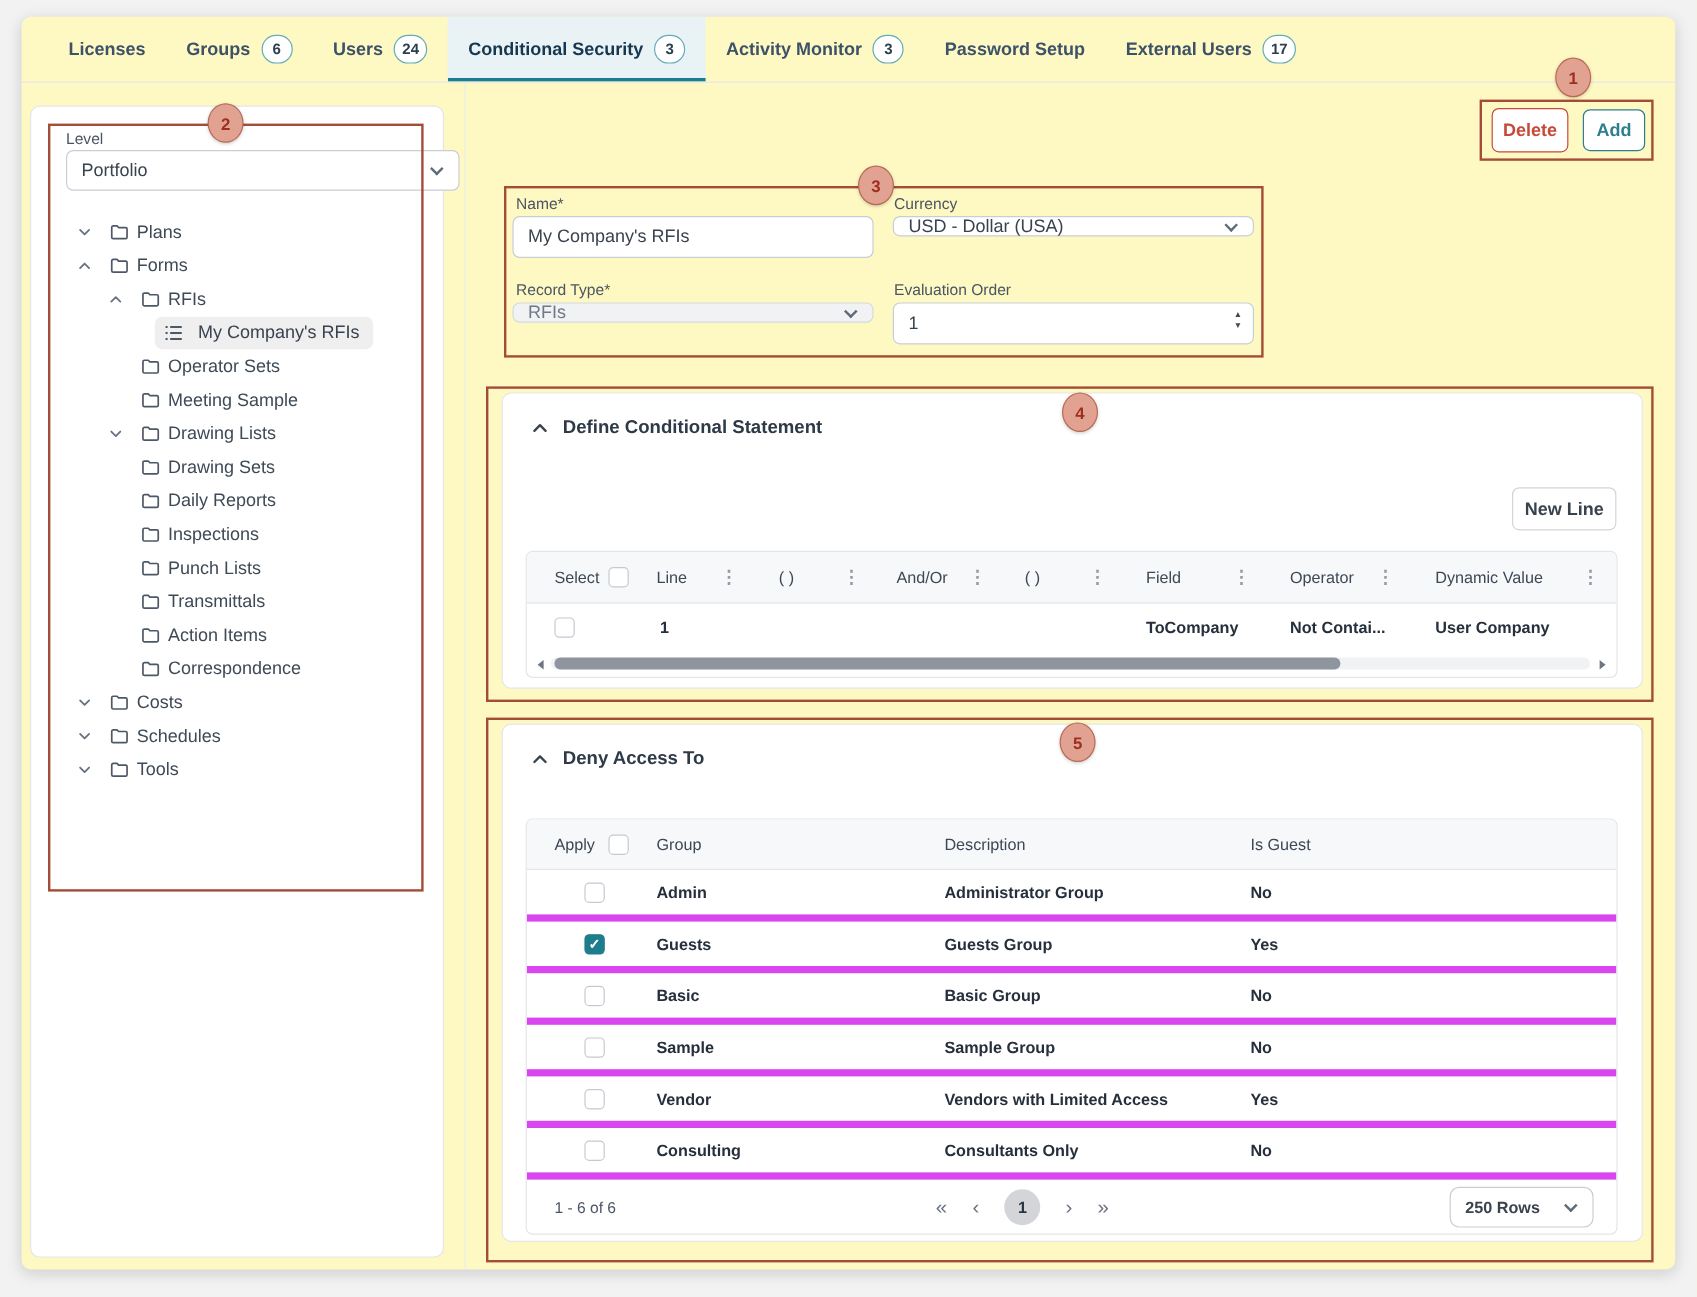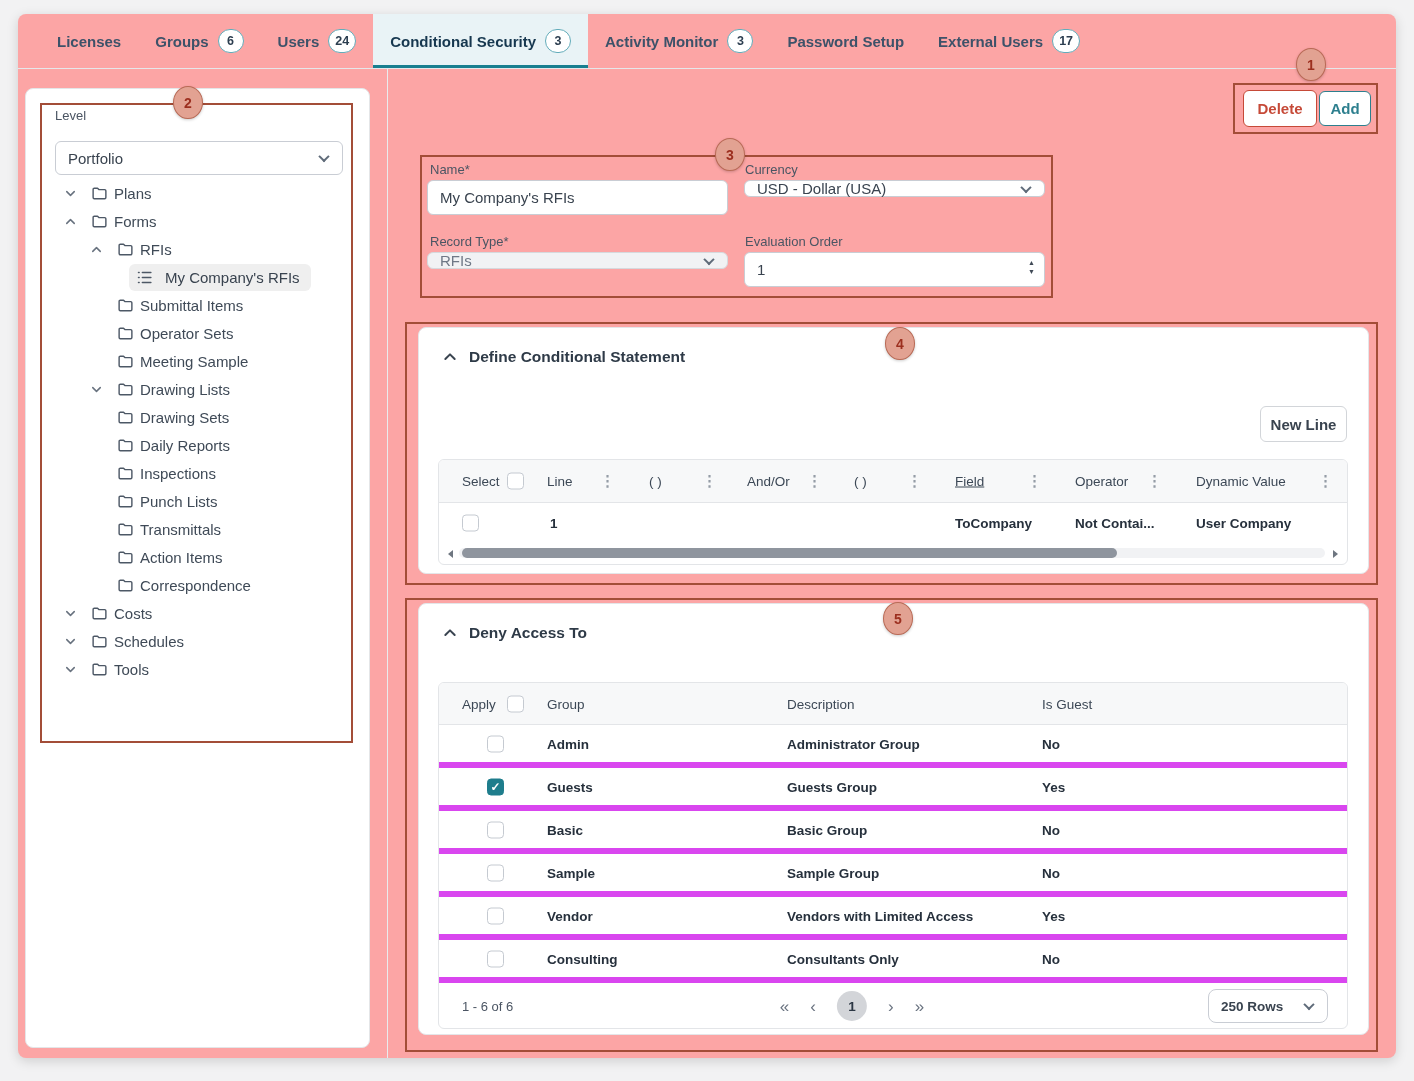--- a/index.html
+++ b/index.html
@@ -1,46 +1,46 @@
 <!DOCTYPE html>
 <html><head>
 <meta charset="utf-8">
 <style>
   *{box-sizing:border-box;margin:0;padding:0}
   html,body{width:1414px;height:1081px;overflow:hidden}
   body{background:#f2f2f3;font-family:"Liberation Sans",sans-serif;position:relative}
-  .card{position:absolute;left:18px;top:14px;width:1378px;height:1044px;background:#fca5a5;border-radius:8px;box-shadow:0 3px 12px rgba(0,0,0,.15)}
+  .card{position:absolute;left:18px;top:14px;width:1378px;height:1044px;background:#fef9c3;border-radius:8px;box-shadow:0 3px 12px rgba(0,0,0,.15)}
 
   
   .tabbar{position:absolute;left:0;top:0;right:0;height:54px;display:flex;align-items:center;padding-left:22px}
   .tab{height:54px;display:flex;align-items:center;gap:9px;padding:0 17px;font-size:15px;font-weight:700;color:#3d5269;cursor:pointer;white-space:nowrap}
   .tab.active{background:#e9f3f6;box-shadow:inset 0 -3px 0 #187f90;color:#16374f}
   .tab-count{min-width:26px;height:24px;padding:0 6px;border:1px solid #63acba;border-radius:13px;display:flex;align-items:center;justify-content:center;font-size:12.5px;font-weight:700;color:#2c3e50;background:#fff}
   .tab-divider{position:absolute;left:0;right:0;top:54px;height:1px;background:#e5e7ea}
   .vdivider{position:absolute;left:369px;top:55px;bottom:0;width:1px;background:#e9ebed}
 
   
   .sidebar{position:absolute;left:7px;top:74px;width:345px;height:960px;border:1px solid #e4e6e8;border-radius:8px;background:#fff}
   .lvl-label{position:absolute;left:29px;top:19px;font-size:13px;color:#4b5563}
-  .lvl-select{position:absolute;left:29px;top:52px;width:288px;height:34px}
+  .lvl-select{position:absolute;left:29px;top:36px;width:328px;height:34px}
   .sel{border:1px solid #c9cdd4;border-radius:6px;background:#fff;font-size:15px;color:#39434f;display:flex;align-items:center;padding:0 12px;position:relative;cursor:pointer}
   .sel .chev{position:absolute;right:14px}
   .chev{width:8px;height:8px;border-right:2px solid #5f6b79;border-bottom:2px solid #5f6b79;transform:rotate(45deg) translate(-1px,-1px)}
   .tree{position:absolute;left:0;top:90px;right:2px}
   .tree-row{height:28px;display:flex;align-items:center;font-size:15px;color:#3f4a57;cursor:pointer}
   .tree-row.lvl0{padding-left:37px}
   .tree-row.lvl1{padding-left:63px}
   .tree-row.lvl2{padding-left:103px}
   .t-chev{width:28px;display:flex;align-items:center}
   .t-icon{display:flex;align-items:center;margin-right:6px}
   .pill{display:inline-flex;align-items:center;gap:6px;background:#efefef;border-radius:6px;padding:5px 11px 5px 7px;color:#39434f}
 
   
   .btn{display:flex;align-items:center;justify-content:center;background:#fff;border-radius:6px;font-size:15px;font-weight:700;cursor:pointer}
-  .btn-delete{position:absolute;left:1225px;top:76px;width:74px;height:37px;border:1px solid #c64a38;color:#c64a38}
+  .btn-delete{position:absolute;left:1225px;top:76px;width:64px;height:37px;border:1px solid #c64a38;color:#c64a38}
   .btn-add{position:absolute;left:1301px;top:77px;width:52px;height:35px;border:1px solid #2d7f8e;color:#2d7f8e}
 
   
   .f-label{position:absolute;font-size:13px;color:#4b5563}
   .inp{position:absolute;height:35px;border:1px solid #c9cdd4;border-radius:6px;background:#fff;font-size:15px;color:#39434f;padding:0 12px;font-family:"Liberation Sans",sans-serif}
   .sel-abs{position:absolute;height:17px}
   .sel.disabled{background:#f1f2f4;color:#6f7886;border-color:#d6d9dd}
   .spinner{position:absolute;right:10px;top:7px;display:flex;flex-direction:column;gap:2px;font-size:7px;line-height:7px;color:#3f4956;cursor:pointer}
 
   
@@ -183,29 +183,20 @@
                 <line x1="9" y1="5" x2="21" y2="5"></line>
                 <line x1="9" y1="12" x2="21" y2="12"></line>
                 <line x1="9" y1="19" x2="21" y2="19"></line>
                 <line x1="3.6" y1="5" x2="4.4" y2="5"></line>
                 <line x1="3.6" y1="12" x2="4.4" y2="12"></line>
                 <line x1="3.6" y1="19" x2="4.4" y2="19"></line>
               </svg>
             </span>
             <span>My Company's RFIs</span>
           </span>
-        </div>
-        <div class="tree-row lvl1">
-          <span class="t-chev"></span>
-          <span class="t-icon">
-            <svg width="17" height="17" viewBox="0 0 24 24" fill="none" stroke="#4d5866" stroke-width="2" stroke-linejoin="round">
-              <path d="M3 8V6.2A1.7 1.7 0 0 1 4.7 4.5h4.5l1.9 2h8.2A1.7 1.7 0 0 1 21 8.2v9.6a1.7 1.7 0 0 1-1.7 1.7H4.7A1.7 1.7 0 0 1 3 17.8z"></path>
-            </svg>
-          </span>
-          <span>Submittal Items</span>
         </div>
         <div class="tree-row lvl1">
           <span class="t-chev"></span>
           <span class="t-icon">
             <svg width="17" height="17" viewBox="0 0 24 24" fill="none" stroke="#4d5866" stroke-width="2" stroke-linejoin="round">
               <path d="M3 8V6.2A1.7 1.7 0 0 1 4.7 4.5h4.5l1.9 2h8.2A1.7 1.7 0 0 1 21 8.2v9.6a1.7 1.7 0 0 1-1.7 1.7H4.7A1.7 1.7 0 0 1 3 17.8z"></path>
             </svg>
           </span>
           <span>Operator Sets</span>
         </div>
@@ -373,21 +364,21 @@
           <span class="cell" style="left: 23px;">Select</span>
           <span class="cb" style="left:68px"></span>
           <span class="cell" style="left: 108px;">Line</span>
           <span class="kebab" style="left:161px">⋮</span>
           <span class="cell" style="left: 210px;">( )</span>
           <span class="kebab" style="left:263px">⋮</span>
           <span class="cell" style="left: 308px;">And/Or</span>
           <span class="kebab" style="left:368px">⋮</span>
           <span class="cell" style="left: 415px;">( )</span>
           <span class="kebab" style="left:468px">⋮</span>
-          <span class="cell" style="left: 516px; text-decoration: underline;">Field</span>
+          <span class="cell" style="left: 516px;">Field</span>
           <span class="kebab" style="left:588px">⋮</span>
           <span class="cell" style="left: 636px;">Operator</span>
           <span class="kebab" style="left:708px">⋮</span>
           <span class="cell" style="left: 757px;">Dynamic Value</span>
           <span class="kebab" style="left:879px">⋮</span>
         </div>
       <div class="t-row" id="cond-row">
           <span class="cb" style="left:23px"></span>
           <span class="cell" style="left:111px">1</span>
           <span class="cell" style="left:516px">ToCompany</span>

